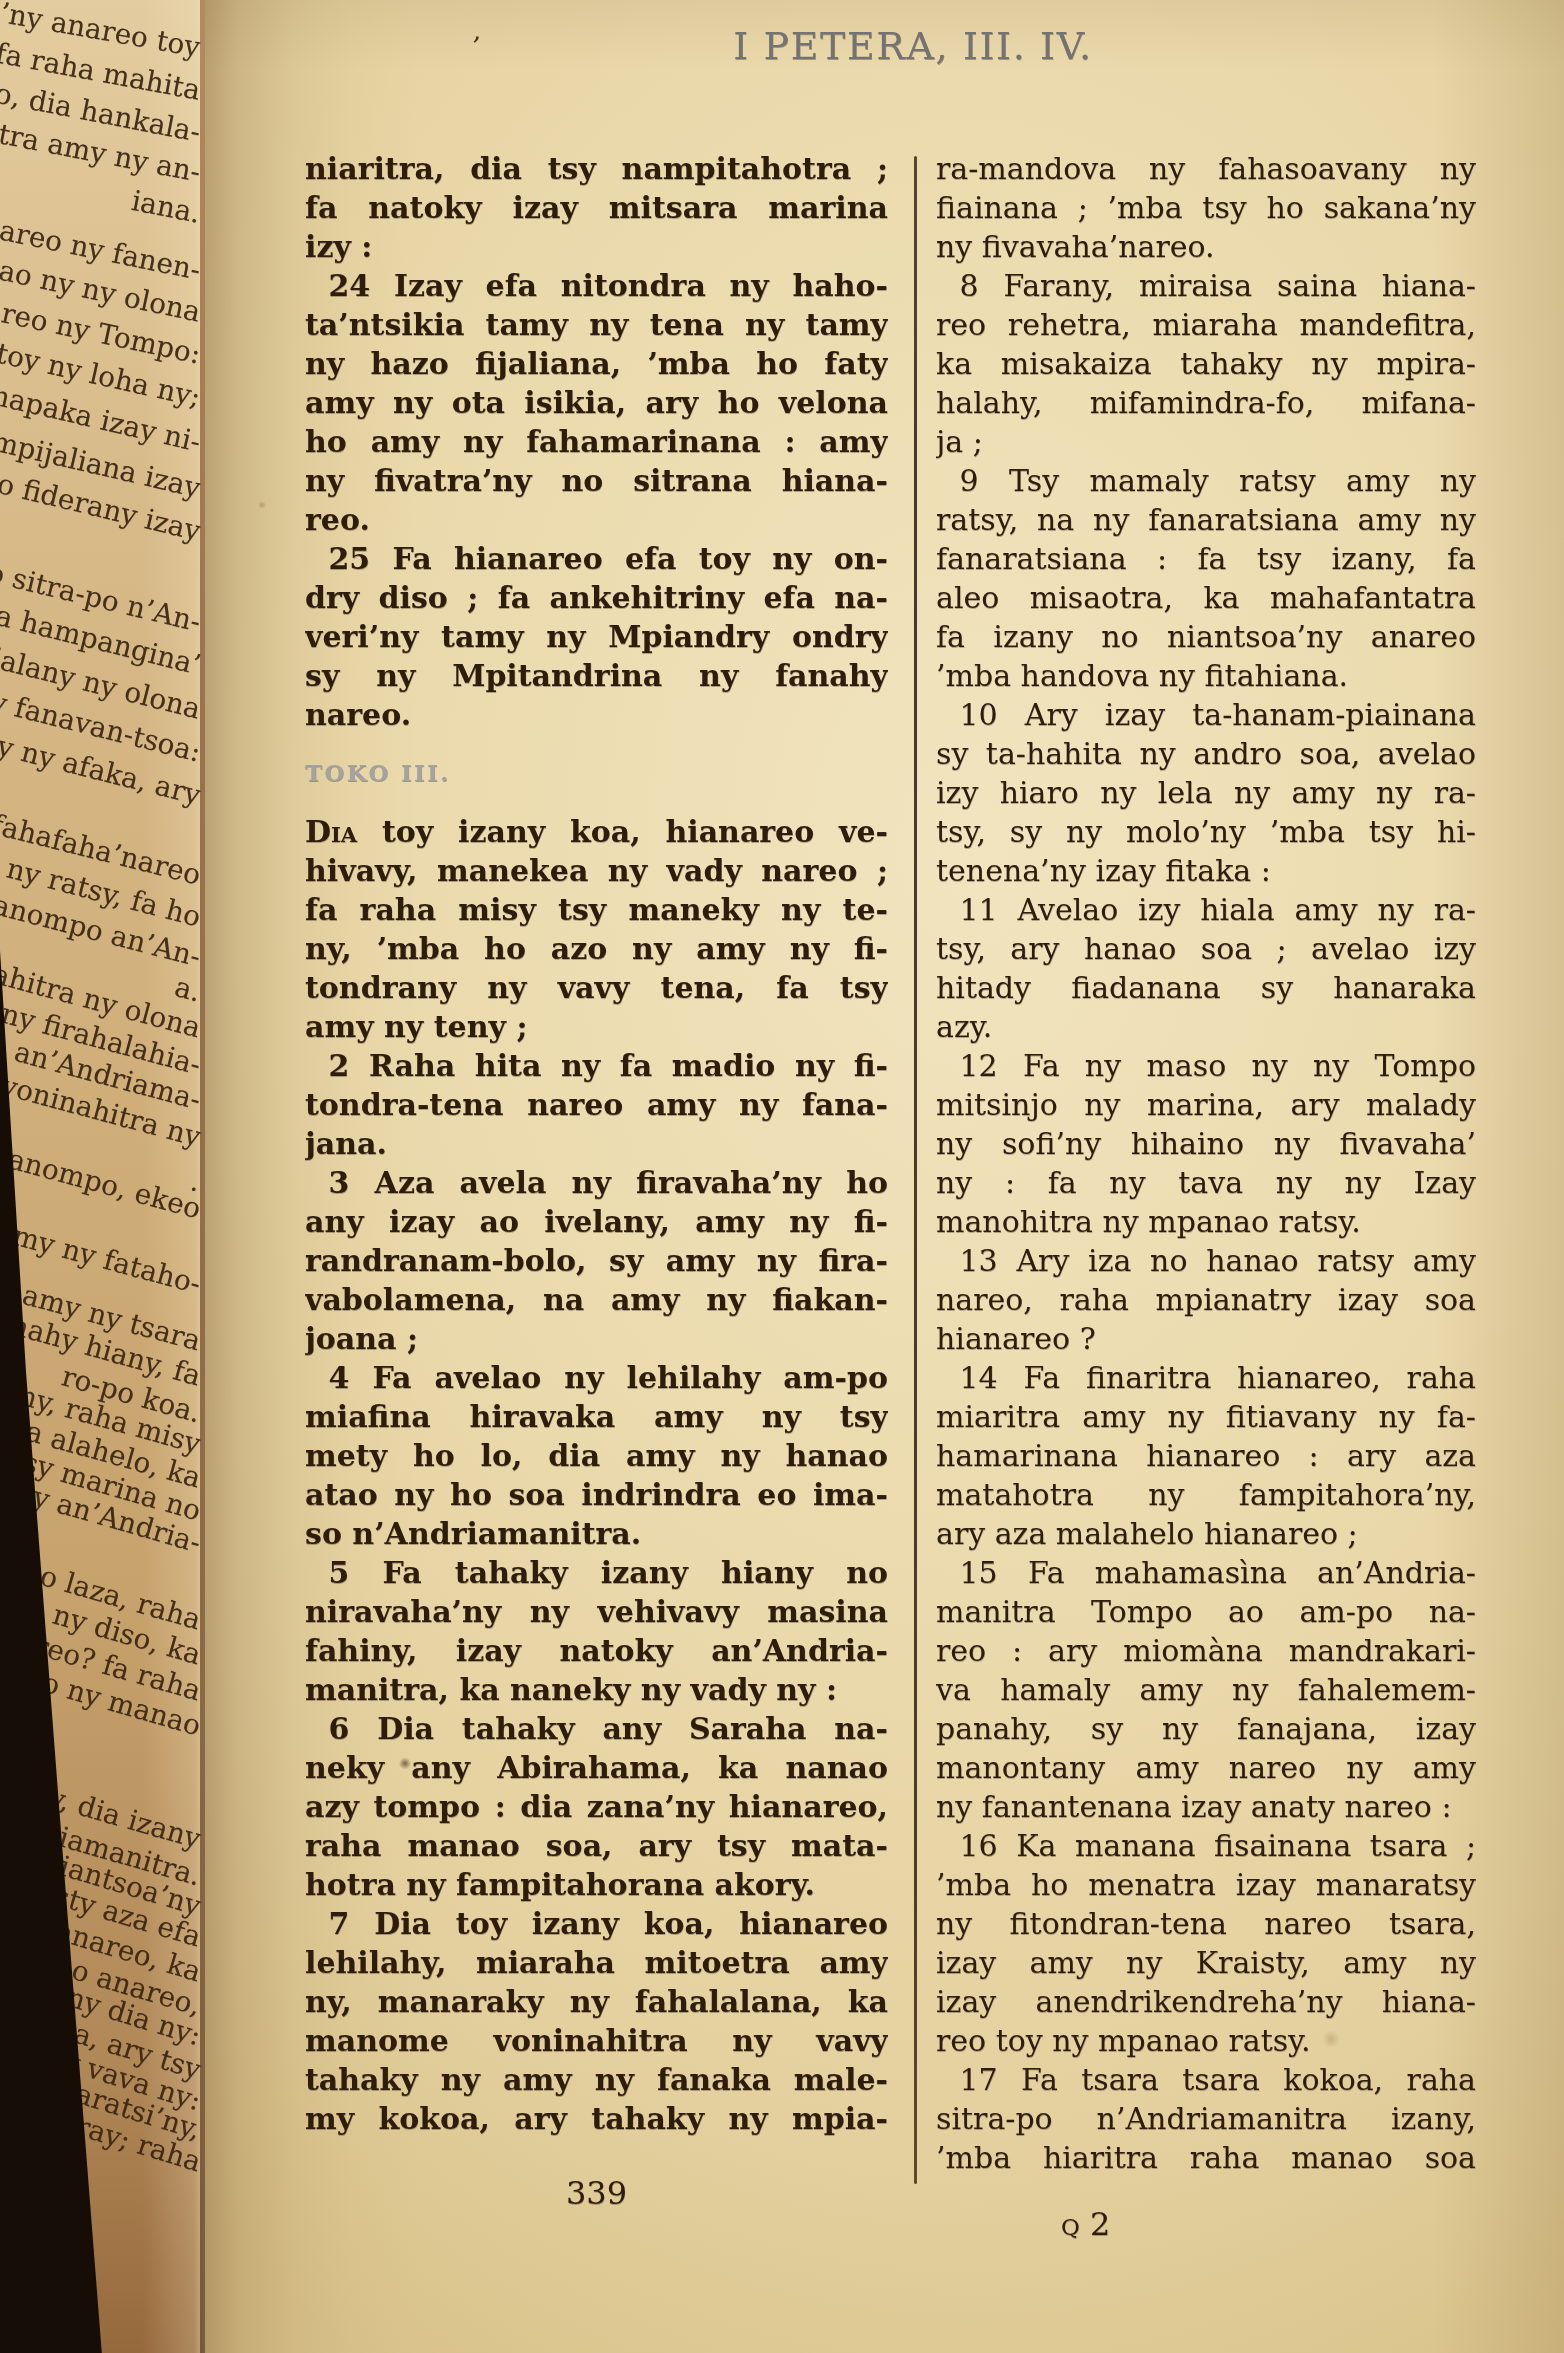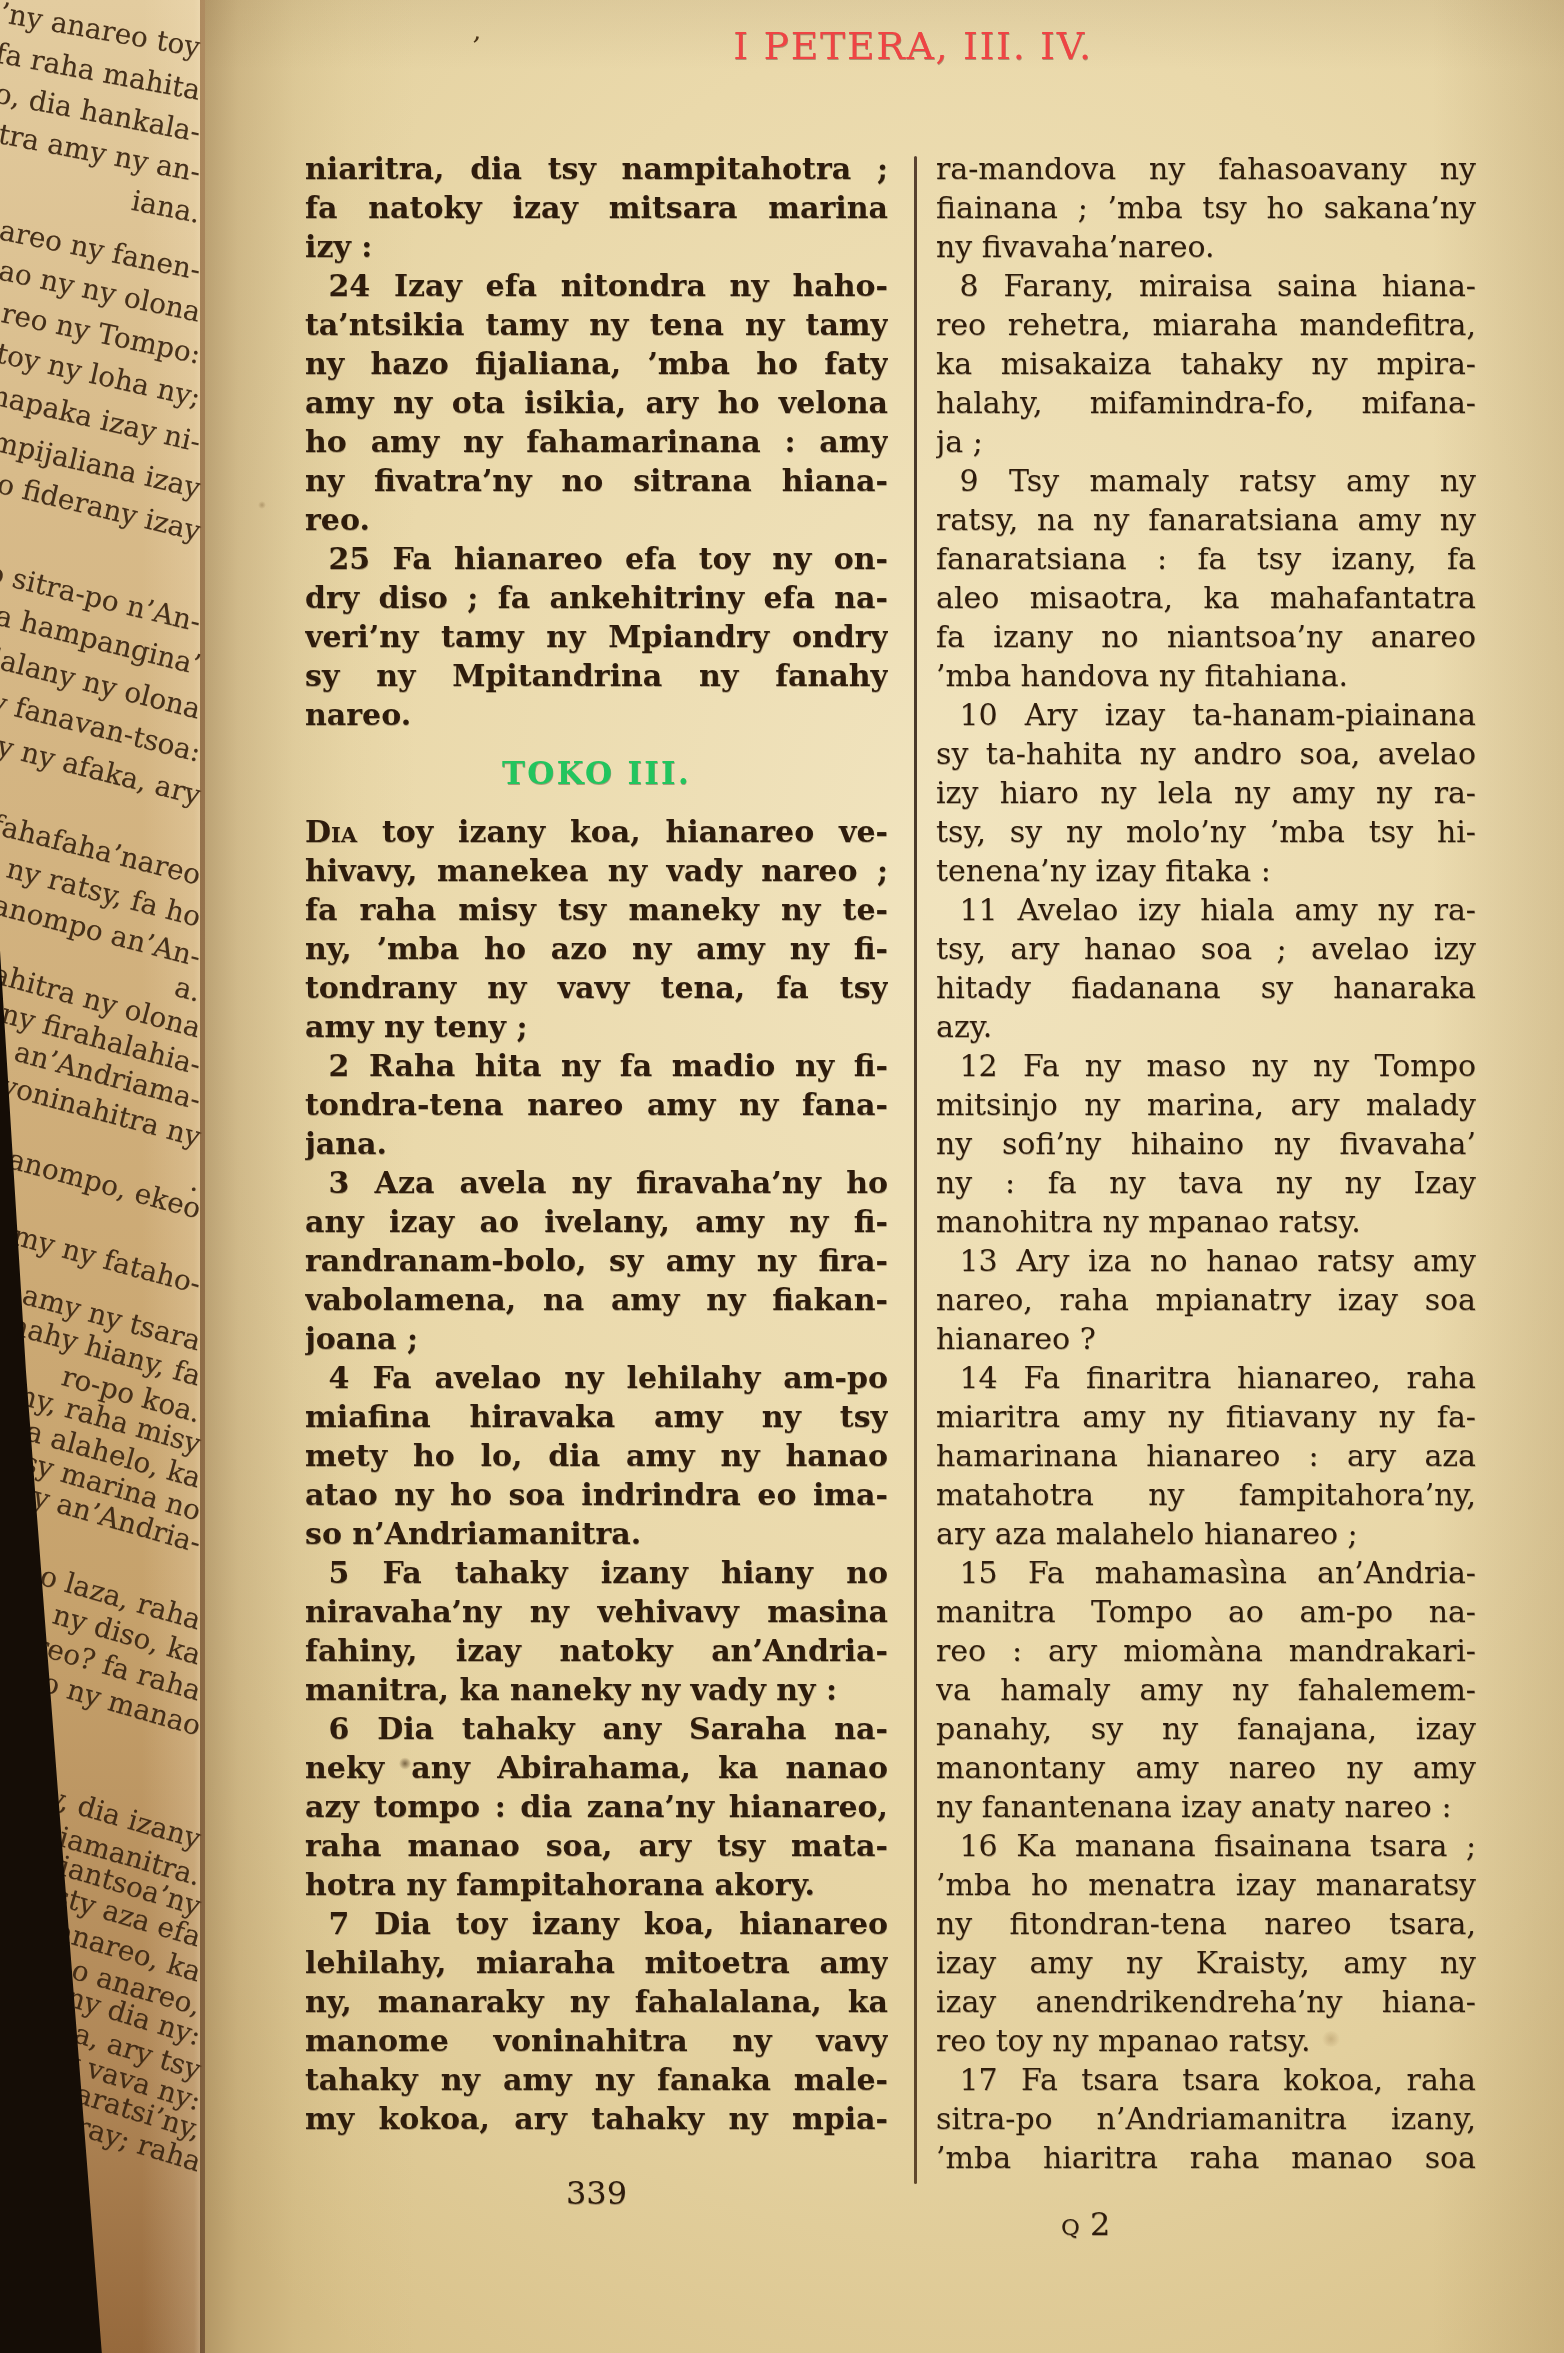--- a/index.html
+++ b/index.html
@@ -45,42 +45,42 @@
     background:linear-gradient(90deg, rgba(122,86,44,.40) 0, rgba(146,110,62,.27) 33px,
                rgba(170,140,85,.15) 90px, rgba(190,160,100,.07) 145px, rgba(190,160,100,0) 100%);
   }
   #right-shade {
     position:absolute; right:0; top:0; width:133px; height:100%;
     background:linear-gradient(270deg, rgba(140,108,58,.22), rgba(140,108,58,0));
   }
   
   #header {
     position:absolute; left:305px; top:23.5px; width:1166px; text-align:center;
-    font-size:38px; letter-spacing:1.6px; color:#ef4444; transform:translateX(25px);
+    font-size:38px; letter-spacing:1.6px; color:#737373; transform:translateX(25px);
     text-shadow:0.4px 0.5px 0 rgba(43,25,11,.35);
   }
   
   #col-left  { position:absolute; left:305px;  top:149px; width:583px;font-weight:bold; }
   #col-right { position:absolute; left:936px; top:149px; width:540px; }
   #divider {
     position:absolute; left:914px; top:156px; width:3.1px; height:2028px; opacity:.85;
     background:linear-gradient(180deg,#40281a 0%, #2a1a10 15%, #32200f 85%, #4a3018 100%);
     border-radius:1.6px;
   }
   .tline {
     height:39px; line-height:39px; font-size:30px; color:#2e1c0c;
     text-align:justify; text-align-last:justify; overflow:hidden;
     text-shadow:0.3px 0.5px 0 rgba(46,28,12,.32);
   }
   .tline.pend   { text-align-last:left; }
   .tline.vstart { padding-left:23.5px; box-sizing:border-box; }
   .sc { font-variant:small-caps; }
   .chapter-heading {
-    height:78px; line-height:78px; text-align:center;
-    font-size:31px; letter-spacing:2.3px; color:#22c55e;
+    height:78px; line-height:78px; text-align:left;
+    font-size:23px; letter-spacing:2.3px; color:#a3a3a3;
     text-shadow:0.4px 0.5px 0 rgba(43,25,11,.35);
   }
   #pagenum {
     position:absolute; left:305px; top:2174px; width:583px; text-align:center;
     font-size:32px; color:#2e1c0c; text-shadow:0.3px 0.5px 0 rgba(46,28,12,.32);
   }
   #sig {
     position:absolute; left:1061px; top:2205px; font-size:32px; color:#2e1c0c;
     text-shadow:0.3px 0.5px 0 rgba(46,28,12,.32);
   }

